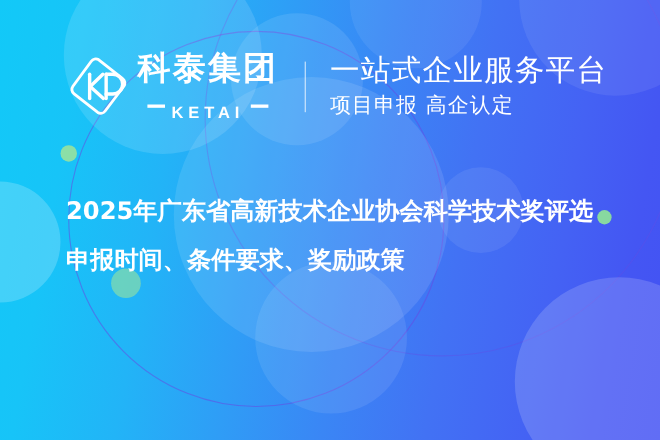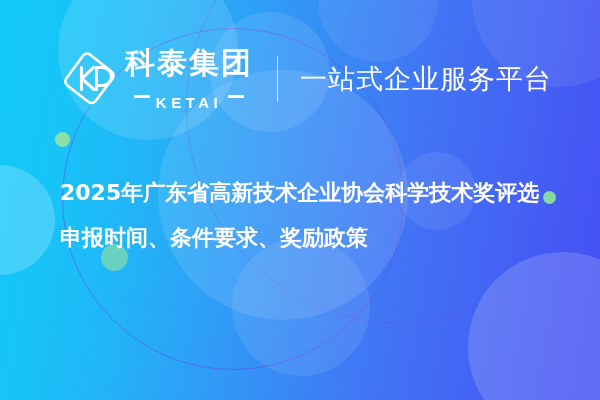--- a/index.html
+++ b/index.html
@@ -288,19 +288,20 @@
           <span class="logo-en">KETAI</span>
           <span class="logo-rule"></span>
         </span>
       </span>
     </div>
 
     <span class="divider"></span>
 
     <div class="tagline">
       <span class="tagline-main">一站式企业服务平台</span>
+      <span class="tagline-sub">项目申报 高企认定</span>
     </div>
 
   </div>
 
   <h1 class="headline">2025年广东省高新技术企业协会科学技术奖评选申报时间、条件要求、奖励政策</h1>
 
 </div>
 
 </body></html>

